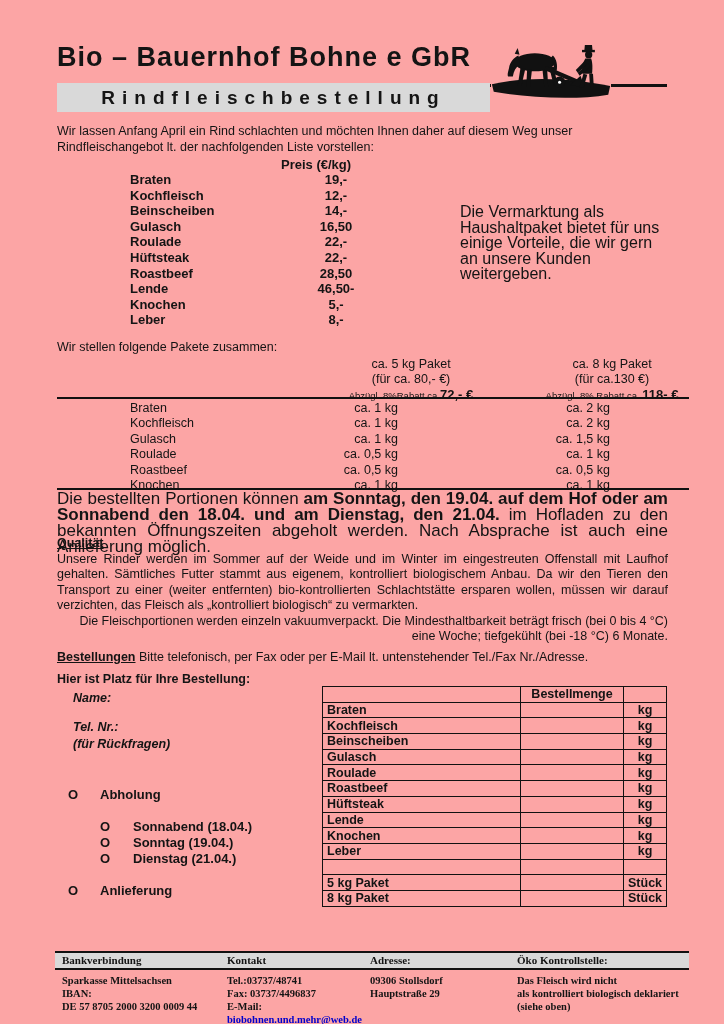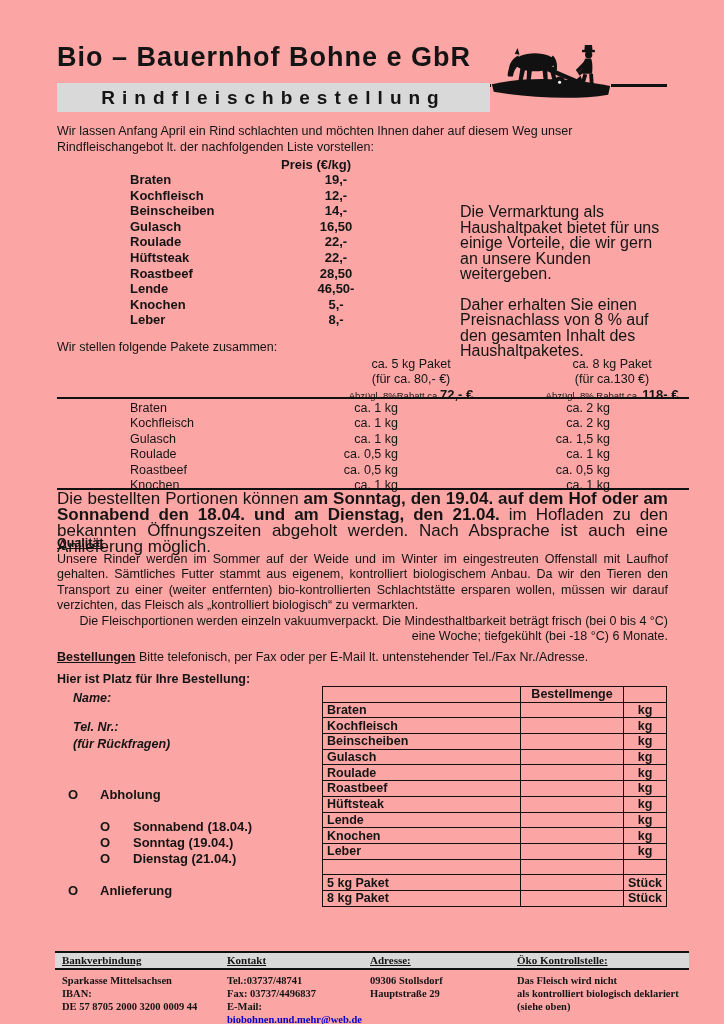--- a/index.html
+++ b/index.html
@@ -61,21 +61,21 @@
   .order-table td{border:1.4px solid #111;height:14.7px;padding:0 4px;font-size:12.5px;
                   font-weight:bold;vertical-align:middle;overflow:hidden;white-space:nowrap;}
   .order-table .c-item{width:189px;}
   .order-table .c-qty{width:94px;text-align:center;}
   .order-table .c-unit{width:31px;text-align:center;}
 
   
   .footer{left:55px;top:951px;width:634px;font-family:"Liberation Serif",serif;font-weight:bold;}
   .footer-bar{display:grid;grid-template-columns:165px 143px 147px 179px;background:#d9d9d9;
               border-top:2.5px solid #111;border-bottom:2px solid #111;font-size:11px;
-              padding:1px 0 2px;text-decoration:underline;}
+              padding:1px 0 2px;}
   .footer-bar div{padding-left:7px;}
   .footer-cols{display:grid;grid-template-columns:165px 143px 147px 179px;padding-top:4px;
                font-size:10.5px;line-height:13px;}
   .footer-cols .col{padding-left:7px;}
   .email-link{text-decoration:underline;}
 </style>
 </head>
 <body>
 
 <div class="page">
@@ -152,21 +152,20 @@
         <span class="price-val">5,-</span>
       </div>
     <div class="price-row">
         <span class="price-name">Leber</span>
         <span class="price-val">8,-</span>
       </div>
   </div>
 
   <div class="abs note-block">
     <div>Die Vermarktung als Haushaltpaket bietet für uns einige Vorteile, die wir gern an unsere Kunden weitergeben.</div>
-    <div class="note-p2">Daher erhalten Sie einen Preisnachlass von 8 % auf den gesamten Inhalt des Haushaltpaketes.</div>
   </div>
 
   <div class="abs pkg-intro">Wir stellen folgende Pakete zusammen:</div>
   <div class="abs pkg-head">
     <div></div>
     <div class="c">
       <div>ca. 5 kg Paket</div>
       <div>(für ca. 80,- €)</div>
       <div class="rebate"><span>Abzügl. 8%Rabatt ca </span><b>72,- €</b></div>
     </div>

